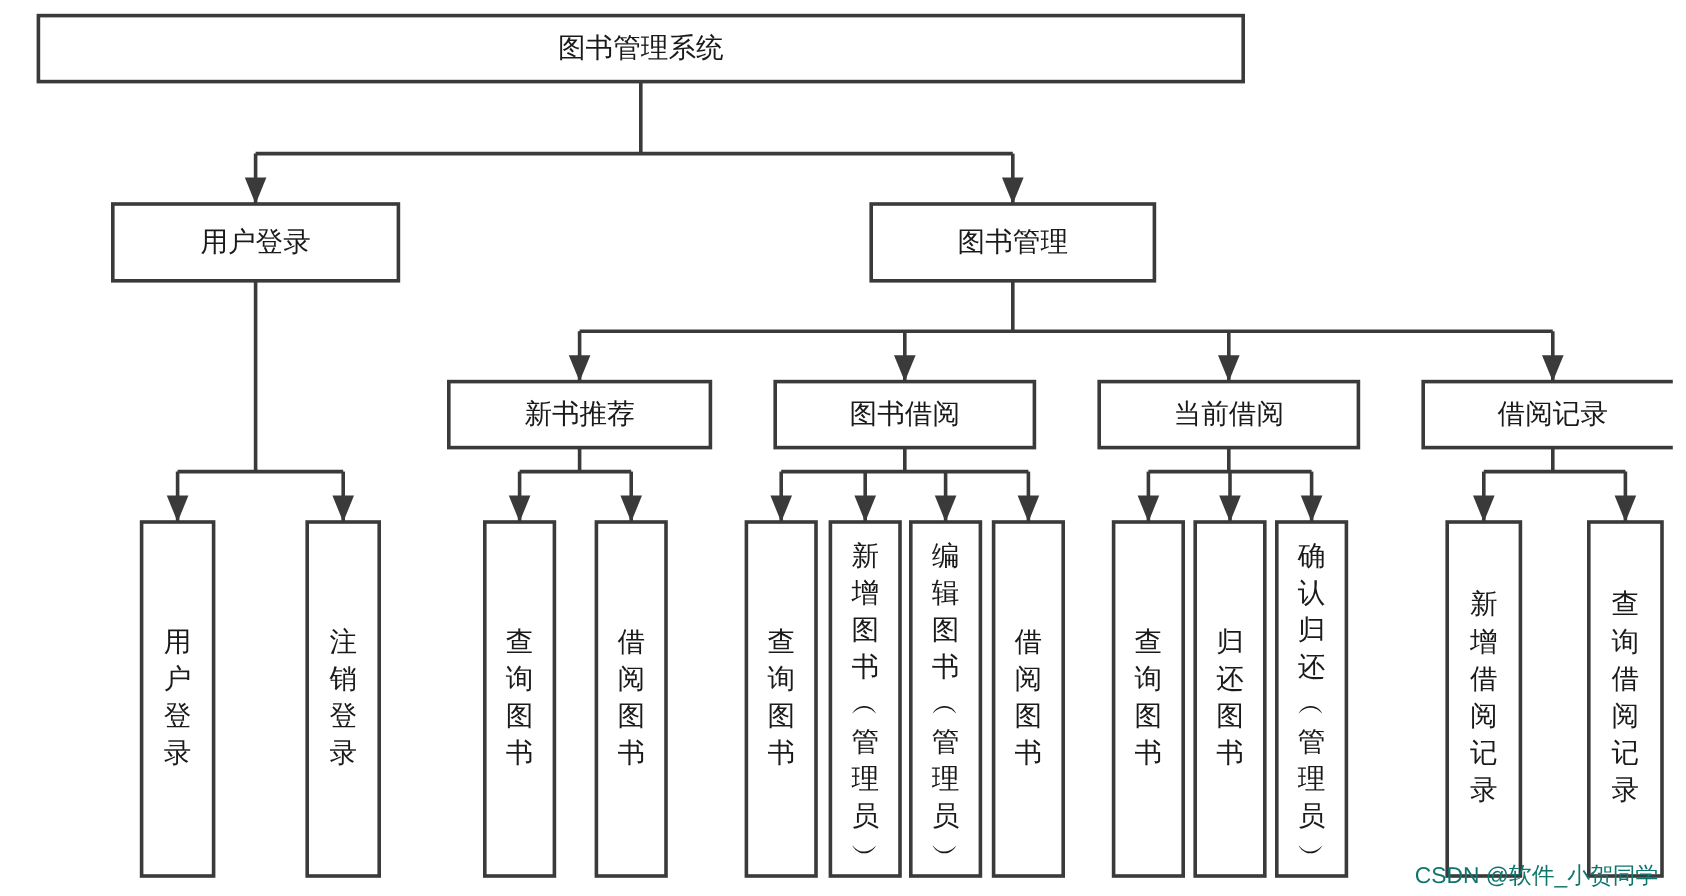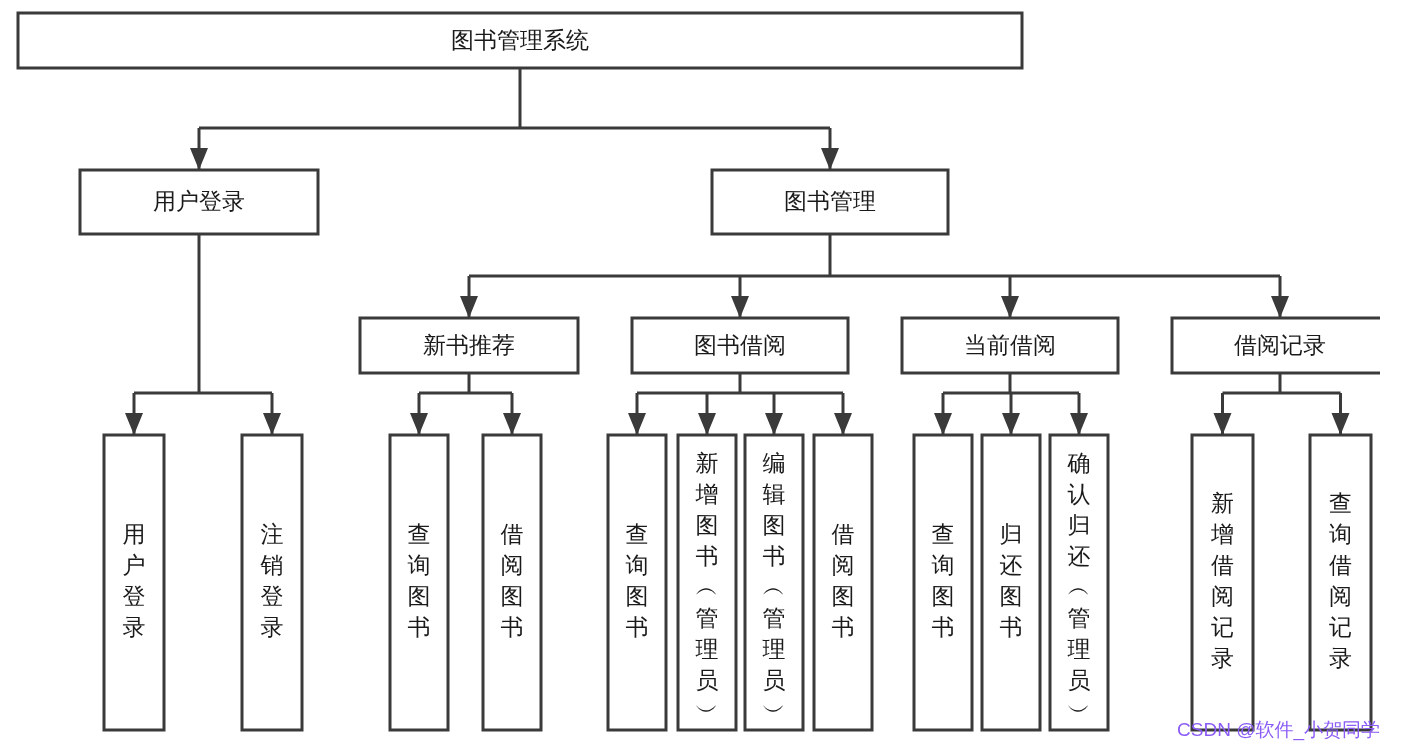--- a/index.html
+++ b/index.html
@@ -11,20 +11,21 @@
   body {
     font-family: "Liberation Sans", "DejaVu Sans", sans-serif;
     color: #1a1a1a;
   }
   #diagram-root {
     position: relative;
     width: 1380px;
     height: 747px;
     background: #ffffff;
     overflow: hidden;
+    margin-left: 14px;
   }
   svg.flow-canvas {
     position: absolute;
     top: 0;
     left: 0;
     width: 1405px;
     height: 747px;
     display: block;
   }
   .node-box {
@@ -49,25 +50,25 @@
     stroke: #3a3a3a;
     stroke-width: 3;
     fill: none;
   }
   .arrow-head {
     fill: #3a3a3a;
     stroke: none;
   }
   .watermark {
     position: absolute;
-    right: 0;
+    right: 12px;
     bottom: 4px;
     font-family: "Liberation Sans", "DejaVu Sans", sans-serif;
     font-size: 19px;
-    color: #8b5cf6;
+    color: #0f766e;
     white-space: nowrap;
     user-select: none;
   }
 </style>
 </head>
 <body>
 
 <div id="diagram-root">
   <svg class="flow-canvas" viewBox="0 0 1405 747" xmlns="http://www.w3.org/2000/svg">
     <g id="connector-layer">

